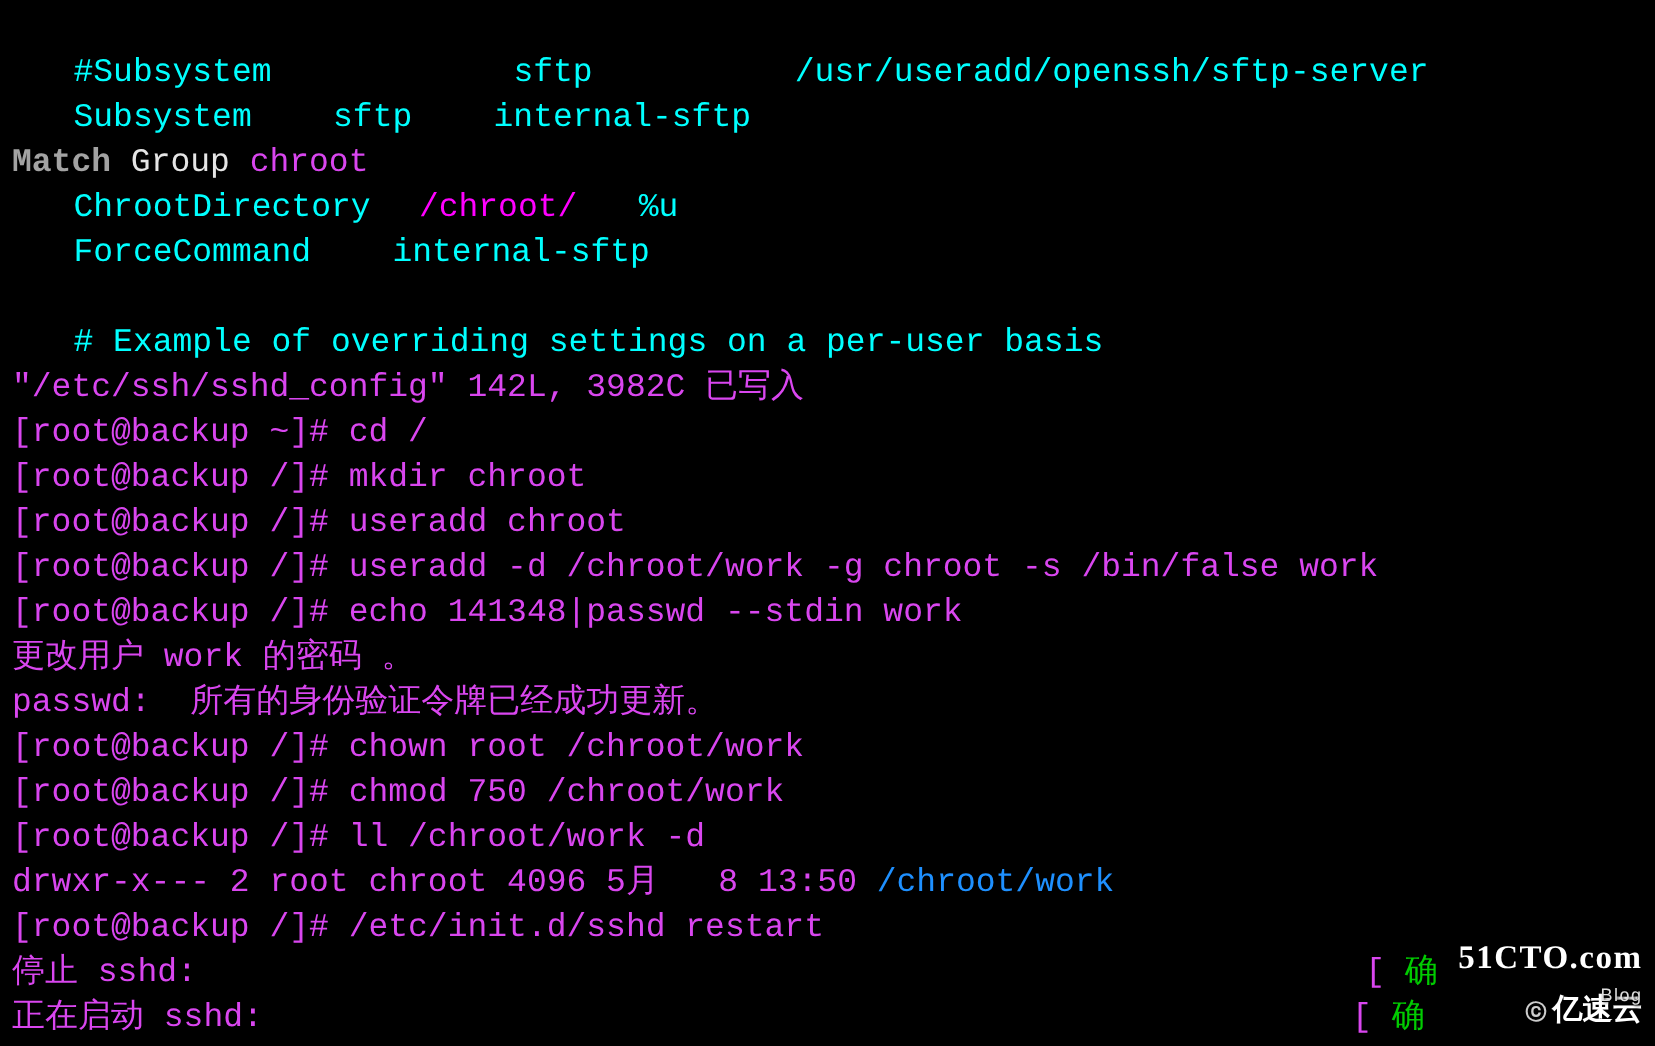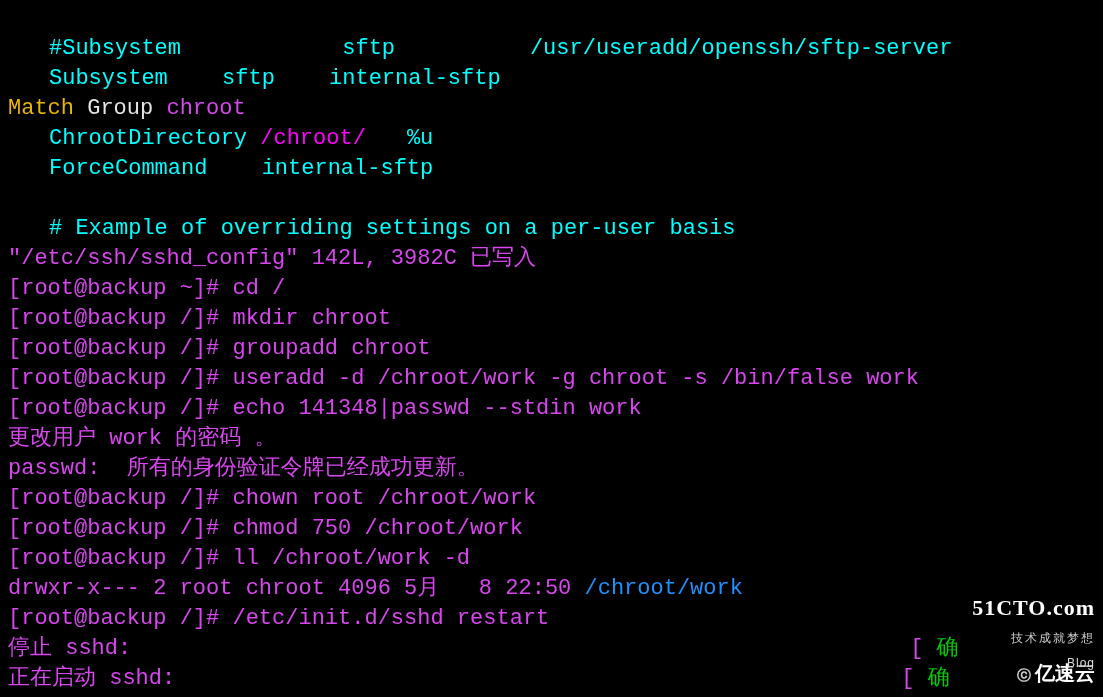--- a/index.html
+++ b/index.html
@@ -12,22 +12,22 @@
     font-family: "Courier New", Courier, monospace;
     font-size: 22px;
     line-height: 30px;
     overflow: hidden;
     position: relative;
   }
   #term { padding: 4px 8px; white-space: pre; }
   .cyan    { color: #00ffff; margin-left: 41px; }
   .white   { color: #d946ef; }
   .green   { color: #e5e5e5; }
-  .yellow  { color: #eab308; }
-  .magenta { color: #ff00ff; }
+  .yellow  { color: #a3a3a3; font-weight: bold; }
+  .magenta { color: #ff00ff; margin-left: 19px; }
   .bblue   { color: #1e90ff; font-weight: normal; }
   .wm {
     position: absolute; right: 8px; bottom: 6px;
     font-family: Arial, sans-serif; text-align: right;
     color: #fff; font-size: 20px; font-weight: bold;
     text-shadow: 1px 1px 2px #000;
   }
   .wm .sub { font-size: 12px; color: #ddd; font-weight: normal; letter-spacing: 1px; }
   .wm .logo { display:inline-block; font-family:"Courier New",monospace; font-size:14px; color:#ccc; margin-right:4px; }
   .wm2 {
@@ -46,35 +46,34 @@
 <span class="cyan">#Subsystem</span><span class="cyan">      </span><span class="cyan">sftp</span><span class="cyan">    </span><span class="cyan">/usr/useradd/openssh/sftp-server</span>
 <span class="cyan">Subsystem</span> <span class="cyan">sftp</span> <span class="cyan">internal-sftp</span>
 <span class="yellow">Match</span> <span class="green">Group</span> <span class="white">chroot</span>
 <span class="cyan">ChrootDirectory</span> <span class="magenta">/chroot/</span><span class="cyan">%u</span>
 <span class="cyan">ForceCommand</span> <span class="cyan">internal-sftp</span>
 
 <span class="cyan"># Example of overriding settings on a per-user basis</span>
 <span class="white">"/etc/ssh/sshd_config" 142L, 3982C 已写入</span>
 <span class="white">[root@backup ~]# </span><span class="white">cd /</span>
 <span class="white">[root@backup /]# </span><span class="white">mkdir chroot</span>
-<span class="white">[root@backup /]# </span><span class="white">groupadd chroot</span>
+<span class="white">[root@backup /]# </span><span class="white">useradd chroot</span>
 <span class="white">[root@backup /]# </span><span class="white">useradd -d /chroot/work -g chroot -s /bin/false work</span>
 <span class="white">[root@backup /]# </span><span class="white">echo 141348|passwd --stdin work</span>
 <span class="white">更改用户 work 的密码 。</span>
 <span class="white">passwd:  所有的身份验证令牌已经成功更新。</span>
 <span class="white">[root@backup /]# </span><span class="white">chown root /chroot/work</span>
 <span class="white">[root@backup /]# </span><span class="white">chmod 750 /chroot/work</span>
 <span class="white">[root@backup /]# </span><span class="white">ll /chroot/work -d</span>
-<span class="white">drwxr-x--- 2 root chroot 4096 5月   8 22:50 </span><span class="bblue">/chroot/work</span>
+<span class="white">drwxr-x--- 2 root chroot 4096 5月   8 13:50 </span><span class="bblue">/chroot/work</span>
 <span class="white">[root@backup /]# </span><span class="white">/etc/init.d/sshd restart</span>
 <span class="white">停止 sshd:</span><span class="white">                                                           [ </span><span class="ok">确</span>
 <span class="white">正在启动 sshd:</span><span class="white">                                                       [ </span><span class="ok">确</span>
 </div>
 
 <div class="wm2">
   <div class="big">51CTO.com</div>
-  <div class="small">技术成就梦想</div>
 </div>
 
 <div class="wm">
   <span class="logo">ⓒ</span><span>亿速云</span>
   <span class="sub" style="position:absolute; right:0; top:-10px;">Blog</span>
 </div>
 
 </body></html>

